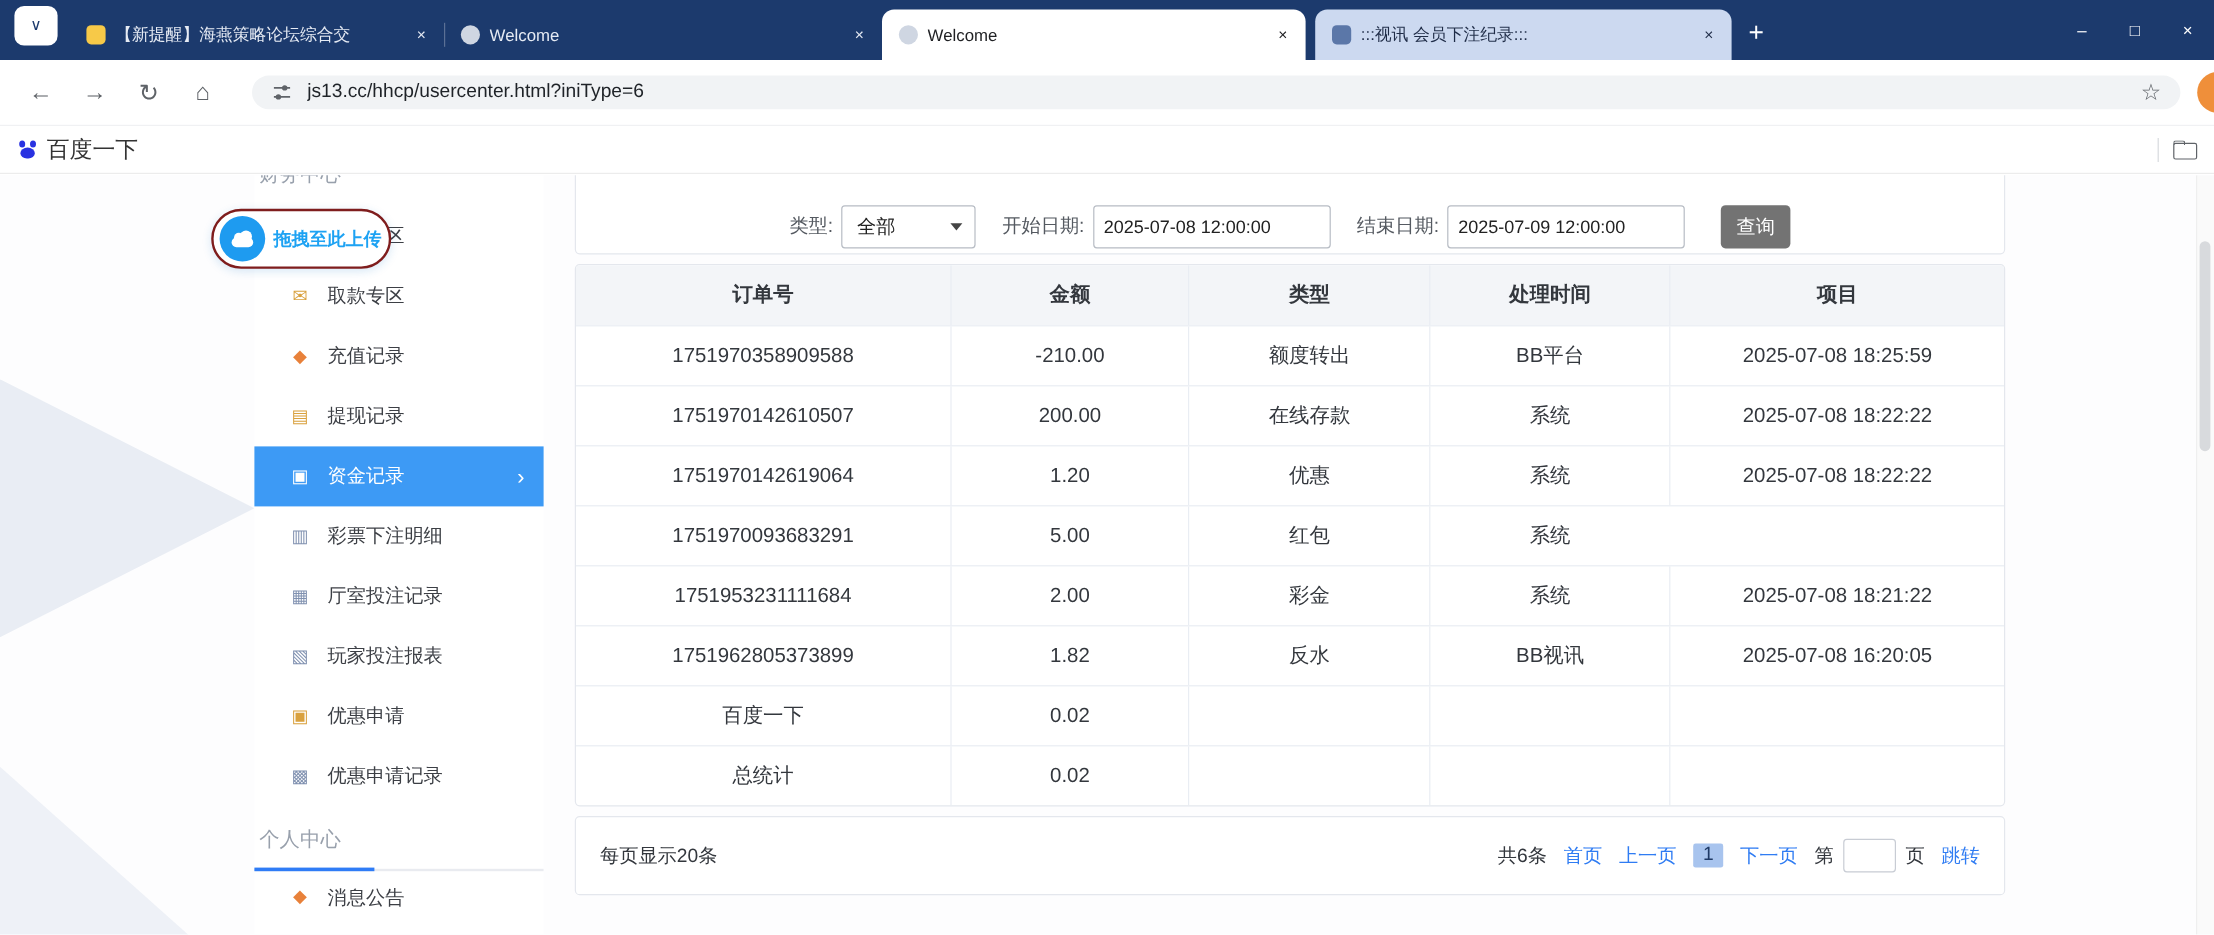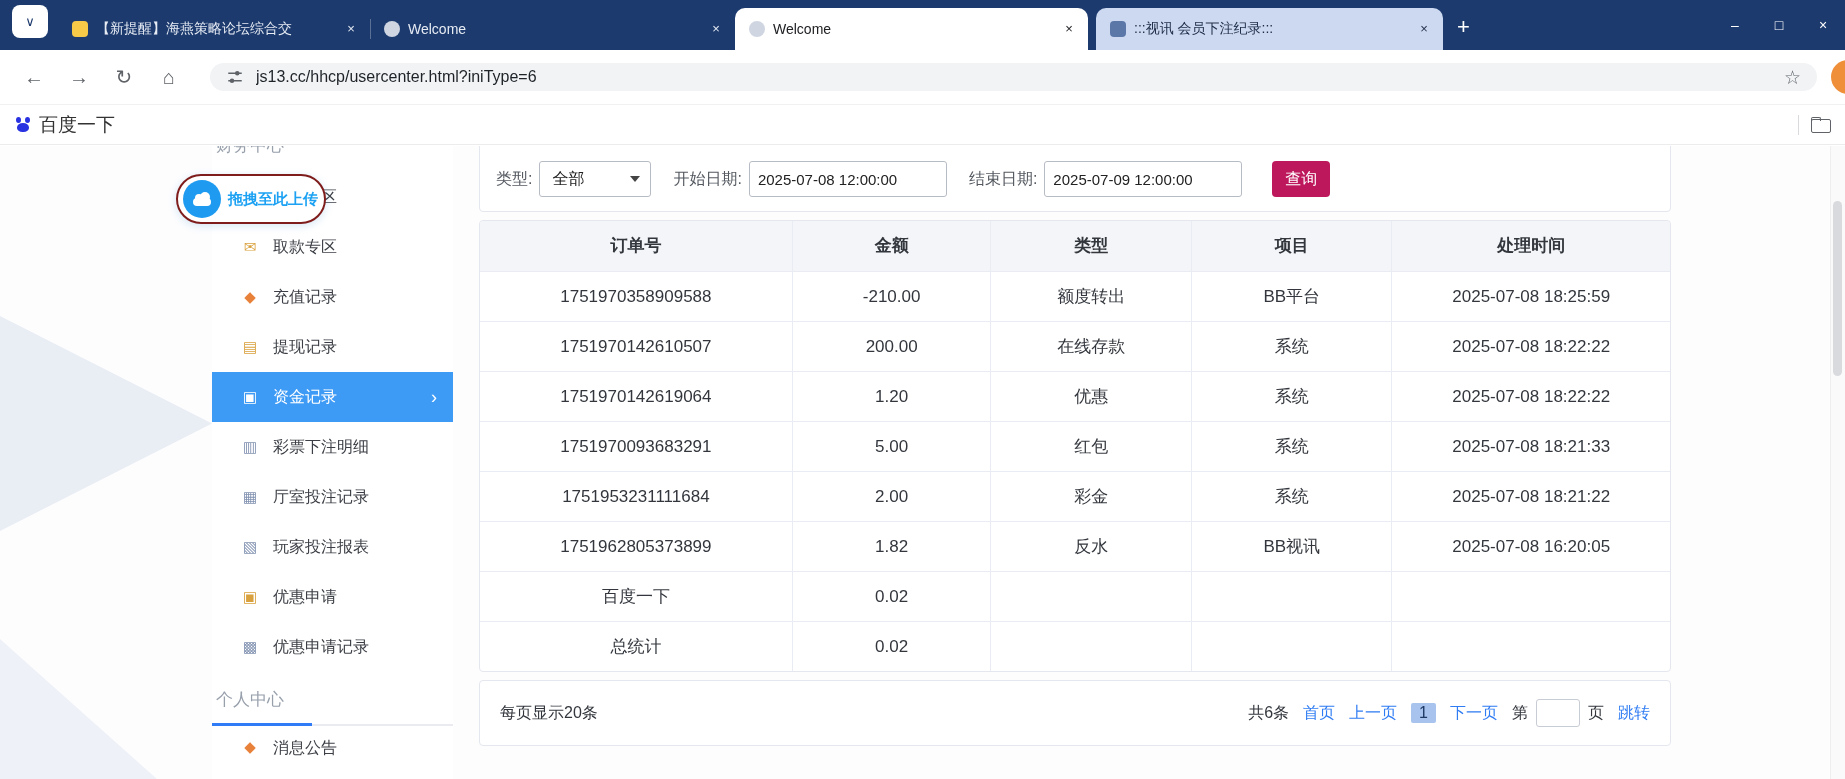--- a/index.html
+++ b/index.html
@@ -73,26 +73,26 @@
   .upload-circle { width: 38px; height: 38px; border-radius: 50%; background: #1e9bf0; display: flex; align-items: center; justify-content: center; flex: none; }
   .cloud { position: relative; width: 18px; height: 8px; background: #fff; border-radius: 8px; margin-top: 5px; }
   .cloud::before { content: ""; position: absolute; left: 2px; top: -4px; width: 8px; height: 8px; background: #fff; border-radius: 50%; }
   .cloud::after  { content: ""; position: absolute; left: 7px; top: -6px; width: 10px; height: 10px; background: #fff; border-radius: 50%; }
   .upload-label { color: #1da2f3; font-weight: bold; font-size: 15px; margin-left: 7px; white-space: nowrap; }
 
   
   .main { position: absolute; left: 479px; top: 0; width: 1192px; height: 100%; }
   .panel { background: #fff; border: 1px solid #e4e7ed; border-radius: 4px; }
 
-  .filter-box { position: absolute; left: 0; top: -30px; width: 100%; height: 96px; display: flex; align-items: flex-end; padding: 0 16px 14px; }
+  .filter-box { position: absolute; left: 0; top: -30px; width: 100%; height: 96px; display: flex; align-items: flex-end; padding: 0 16px 4px; justify-content: center; }
   .f-label { font-size: 16px; color: #555a61; margin-right: 7px; line-height: 36px; }
   .f-select { width: 112px; height: 36px; border: 1px solid #b7bcc4; border-radius: 3px; background: #fff; display: flex; align-items: center; padding: 0 10px 0 12px; font-size: 16px; color: #222; margin-right: 22px; cursor: pointer; gap: 18px; }
   .caret { margin-left: auto; width: 0; height: 0; border-left: 5px solid transparent; border-right: 5px solid transparent; border-top: 6px solid #444; }
   .f-input { width: 198px; height: 36px; border: 1px solid #b7bcc4; border-radius: 3px; font-size: 15px; color: #222; padding: 0 8px; margin-right: 22px; font-family: "Liberation Sans", sans-serif; }
-  .f-btn { width: 58px; height: 36px; background: #be185d; color: #fff; font-size: 16px; border: none; border-radius: 4px; margin-left: 8px; cursor: pointer; font-family: "Liberation Sans", sans-serif; }
+  .f-btn { width: 58px; height: 36px; background: #737373; color: #fff; font-size: 16px; border: none; border-radius: 4px; margin-left: 8px; cursor: pointer; font-family: "Liberation Sans", sans-serif; }
 
   .table-box { position: absolute; left: 0; top: 74px; width: 100%; overflow: hidden; }
   .tr { display: grid; grid-template-columns: 26.2% 16.7% 16.85% 16.85% 23.4%; border-top: 1px solid #e9edf3; }
   .tr:first-child { border-top: none; background: #f3f5f8; }
   .td, .th { text-align: center; font-size: 17px; color: #33373d; line-height: 49px; border-left: 1px solid #e9edf3; white-space: nowrap; overflow: hidden; }
   .th { font-weight: bold; line-height: 50px; }
   .td:first-child, .th:first-child { border-left: none; }
 
   .page-box { position: absolute; left: 0; top: 534px; width: 100%; height: 66px; display: flex; align-items: center; padding: 0 20px; }
   .pp-left { font-size: 16px; color: #33373d; }
@@ -248,22 +248,22 @@
         <span class="f-label">结束日期:</span>
         <input class="f-input" value="2025-07-09 12:00:00" style="">
         <button class="f-btn">查询</button>
       </div>
 
       <div class="table-box panel">
         <div class="tr">
           <div class="th">订单号</div>
           <div class="th">金额</div>
           <div class="th">类型</div>
+          <div class="th">处理时间</div>
           <div class="th">项目</div>
-          <div class="th">处理时间</div>
         </div>
         <div class="tr">
           <div class="td">1751970358909588</div>
           <div class="td">-210.00</div>
           <div class="td">额度转出</div>
           <div class="td">BB平台</div>
           <div class="td">2025-07-08 18:25:59</div>
         </div>
         <div class="tr">
           <div class="td">1751970142610507</div>
@@ -277,21 +277,20 @@
           <div class="td">1.20</div>
           <div class="td">优惠</div>
           <div class="td">系统</div>
           <div class="td">2025-07-08 18:22:22</div>
         </div>
         <div class="tr">
           <div class="td">1751970093683291</div>
           <div class="td">5.00</div>
           <div class="td">红包</div>
           <div class="td">系统</div>
-          <div class="td">2025-07-08 18:21:33</div>
         </div>
         <div class="tr">
           <div class="td">1751953231111684</div>
           <div class="td">2.00</div>
           <div class="td">彩金</div>
           <div class="td">系统</div>
           <div class="td">2025-07-08 18:21:22</div>
         </div>
         <div class="tr">
           <div class="td">1751962805373899</div>

